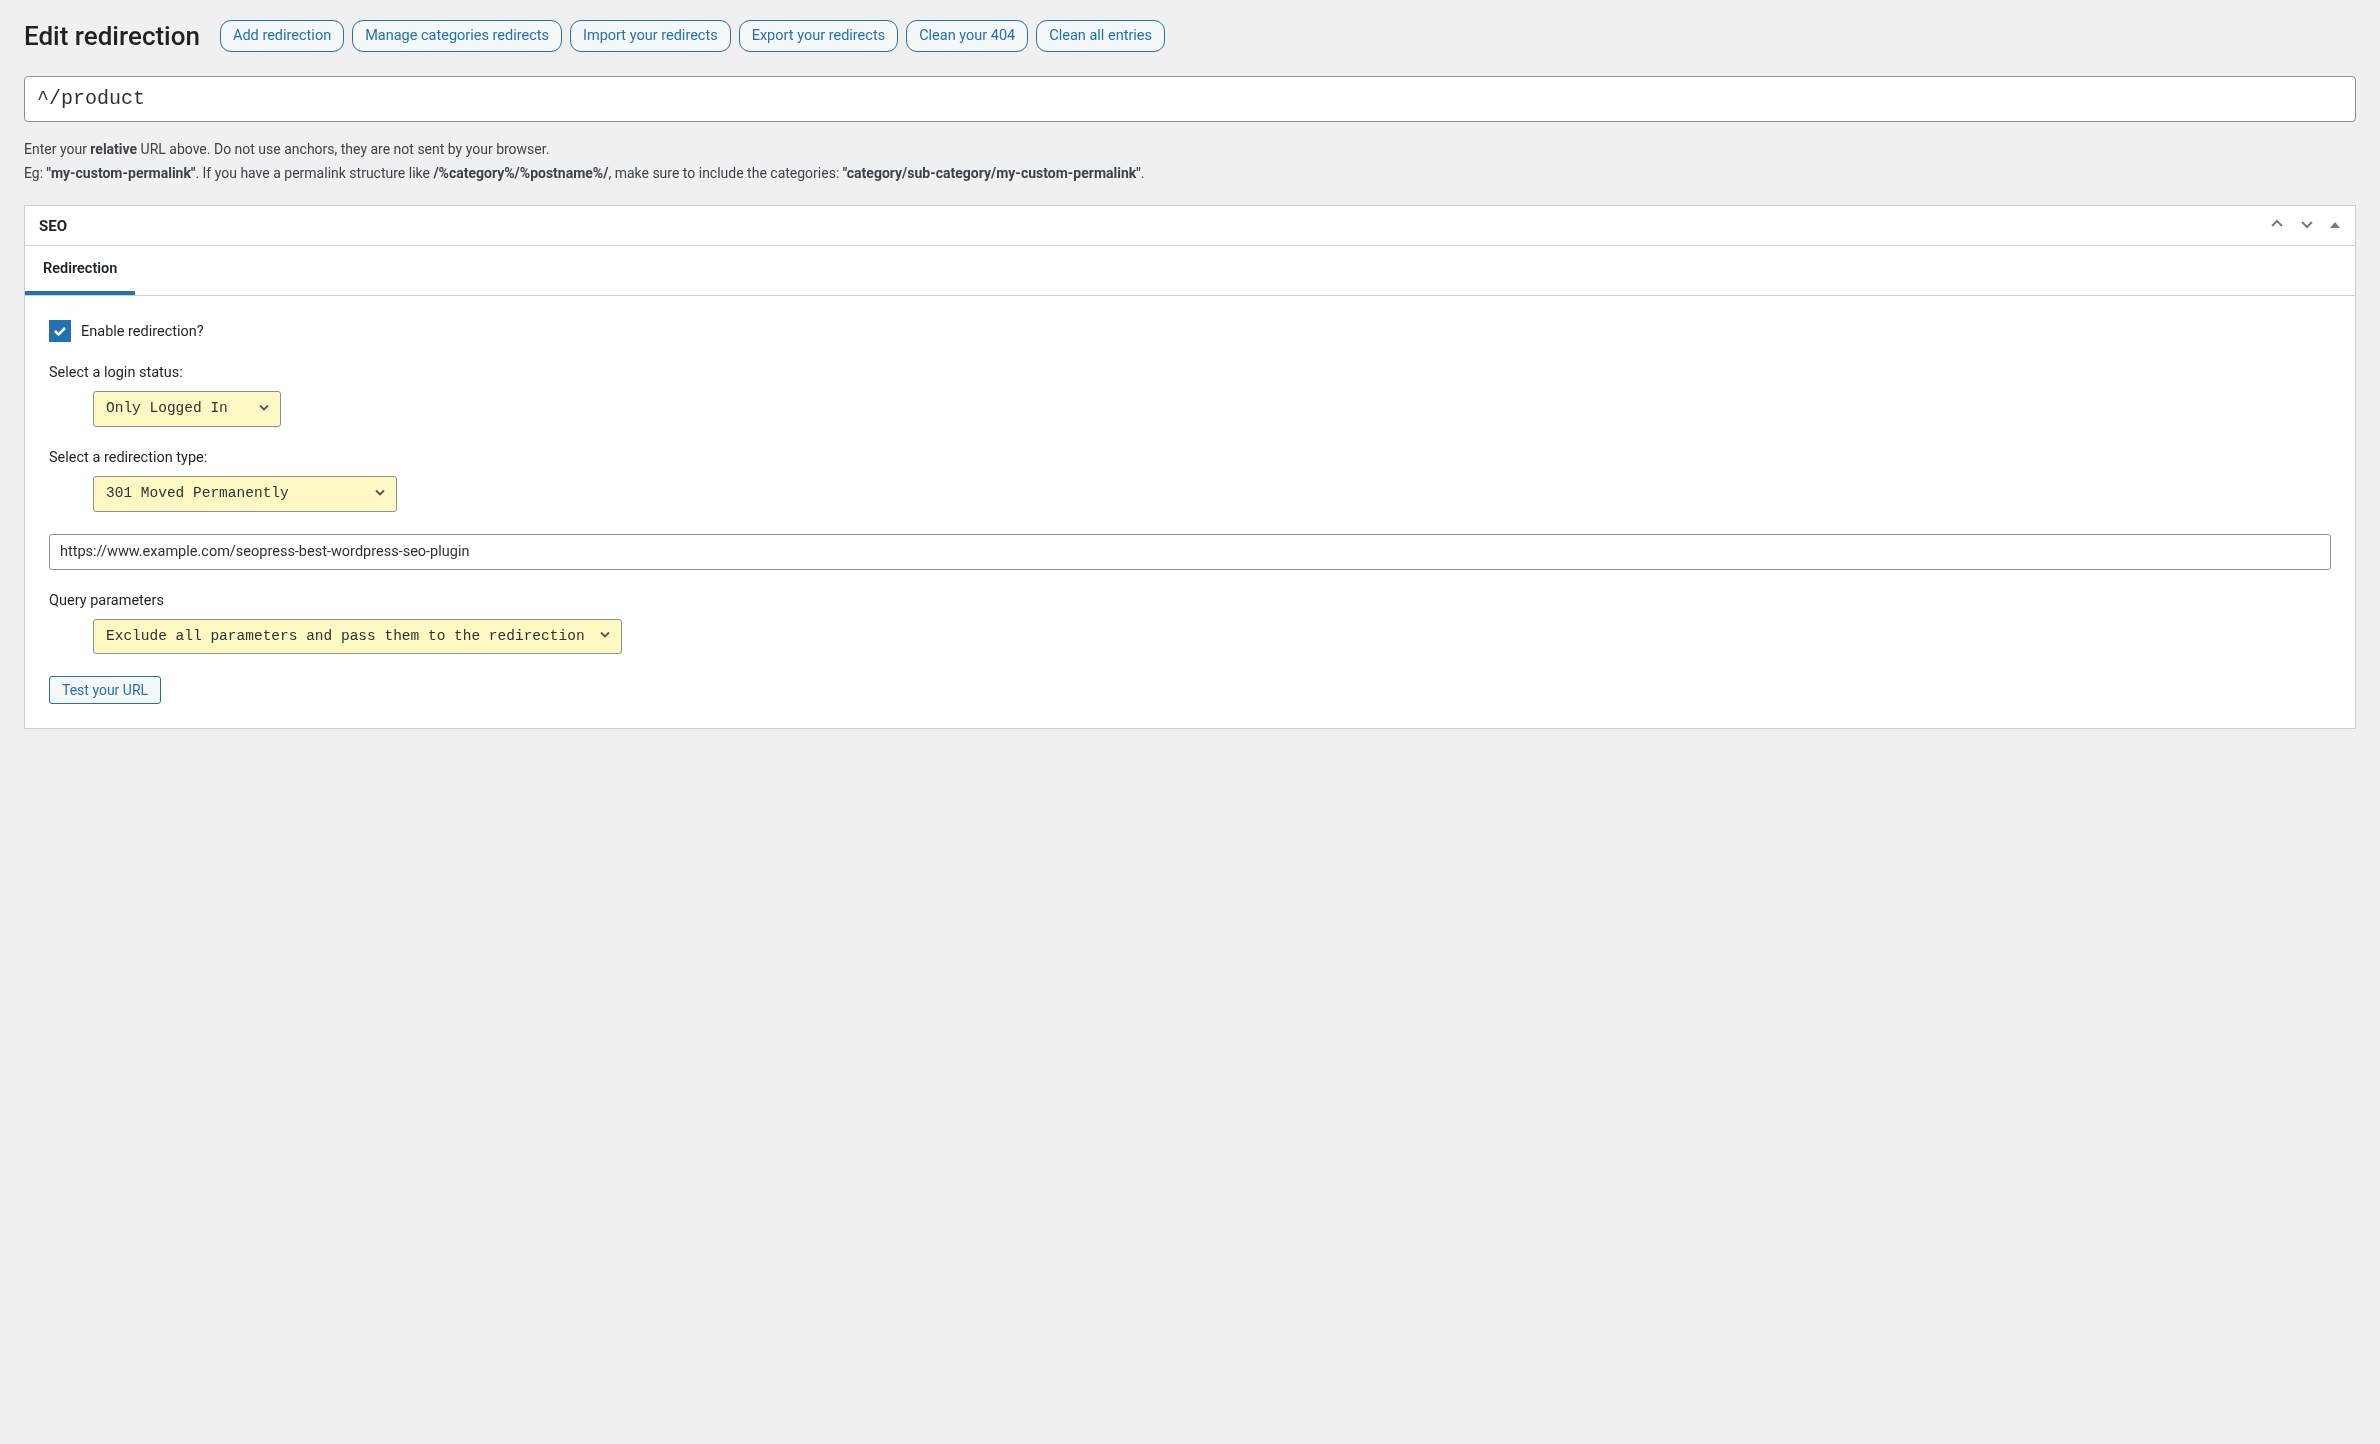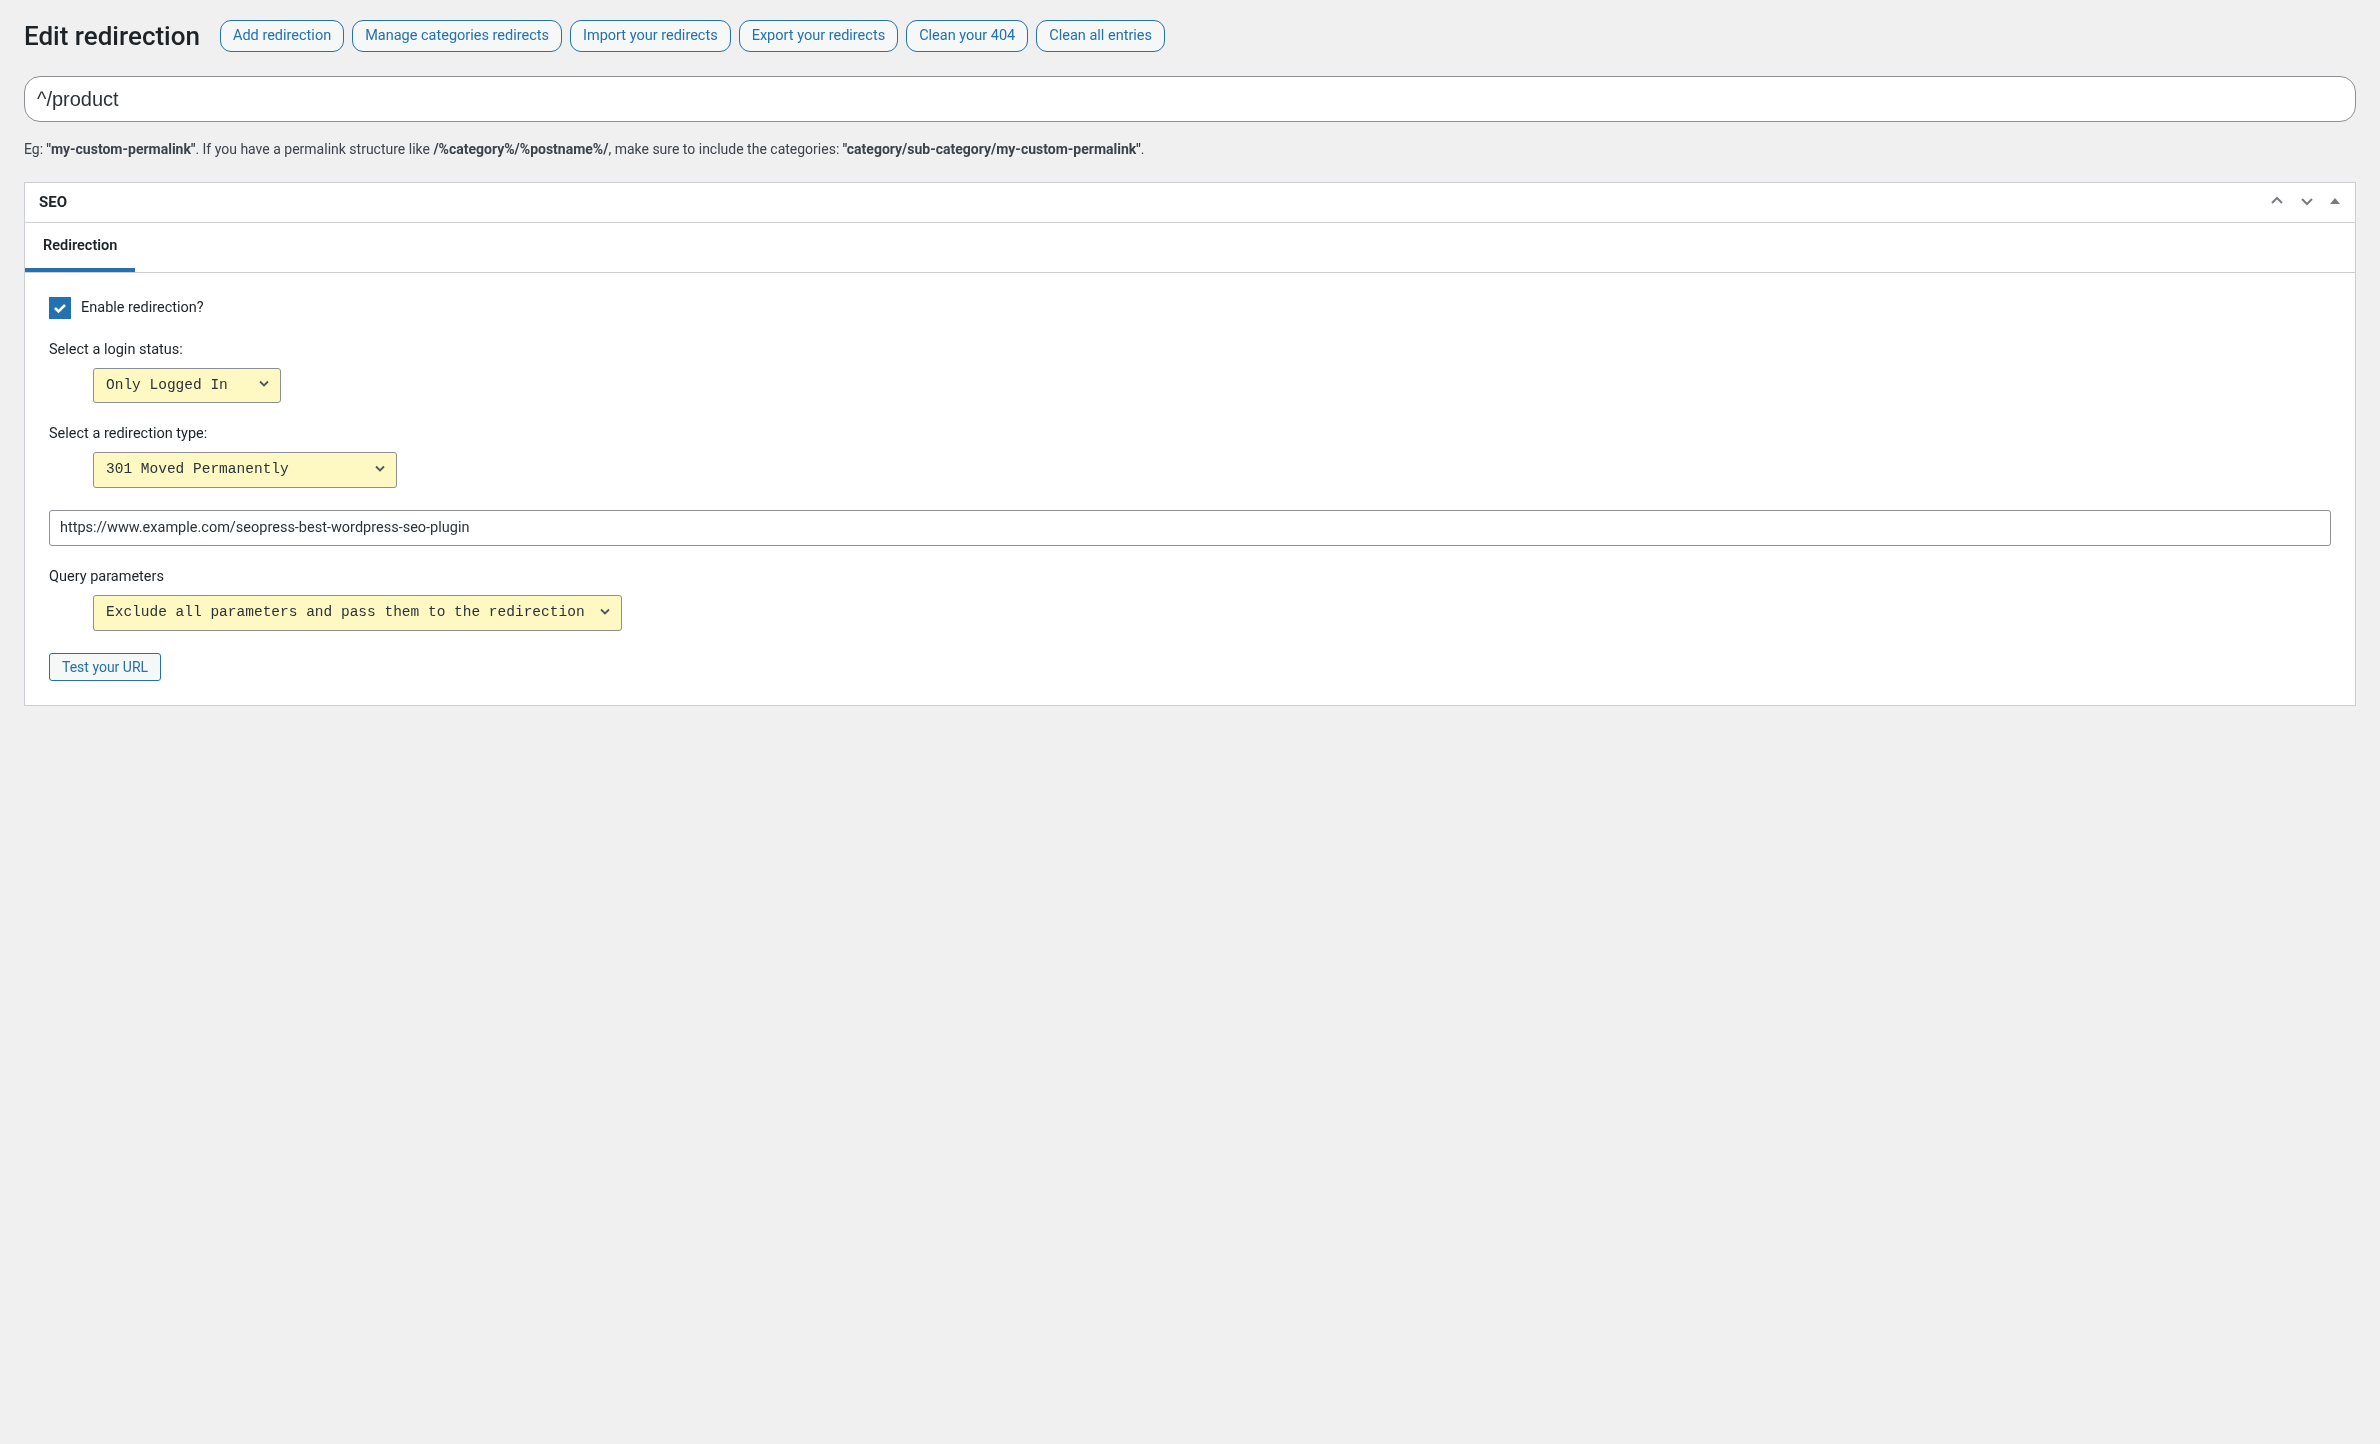--- a/index.html
+++ b/index.html
@@ -37,24 +37,24 @@
       cursor: pointer;
       border-radius: 11px;
       line-height: 1.5;
       font-family: inherit;
     }
     .url-input {
       width: 100%;
       padding: 8px 12px;
       font-size: 20px;
       border: 1px solid #8c8f94;
-      border-radius: 16px;
+      border-radius: 4px;
       background: white;
       color: #2c3338;
-      font-family: Liberation Sans, sans-serif;
+      font-family: Liberation Mono, monospace;
       line-height: 1.4;
     }
     .help-text {
       margin-top: 16px;
       margin-bottom: 20px;
       font-size: 14px;
       line-height: 1.7;
       color: #3c434a;
     }
     .help-text strong {
@@ -192,20 +192,23 @@
   <button class="action-btn">Manage categories redirects</button>
   <button class="action-btn">Import your redirects</button>
   <button class="action-btn">Export your redirects</button>
   <button class="action-btn">Clean your 404</button>
   <button class="action-btn">Clean all entries</button>
 </div>
 
 <input type="text" class="url-input" value="^/product" style="">
 
 <div class="help-text">
+  <div>
+    <span>Enter your </span><strong>relative</strong><span> URL above. Do not use anchors, they are not sent by your browser.</span>
+  </div>
   <div>
     <span>Eg: </span><strong>"my-custom-permalink"</strong><span>. If you have a permalink structure like </span><strong>/%category%/%postname%/</strong><span>, make sure to include the categories: </span><strong>"category/sub-category/my-custom-permalink"</strong><span>.</span>
   </div>
 </div>
 
 <div class="panel">
   <div class="panel-header">
     <div class="panel-title">SEO</div>
     <div class="panel-header-icons">
       <span>

